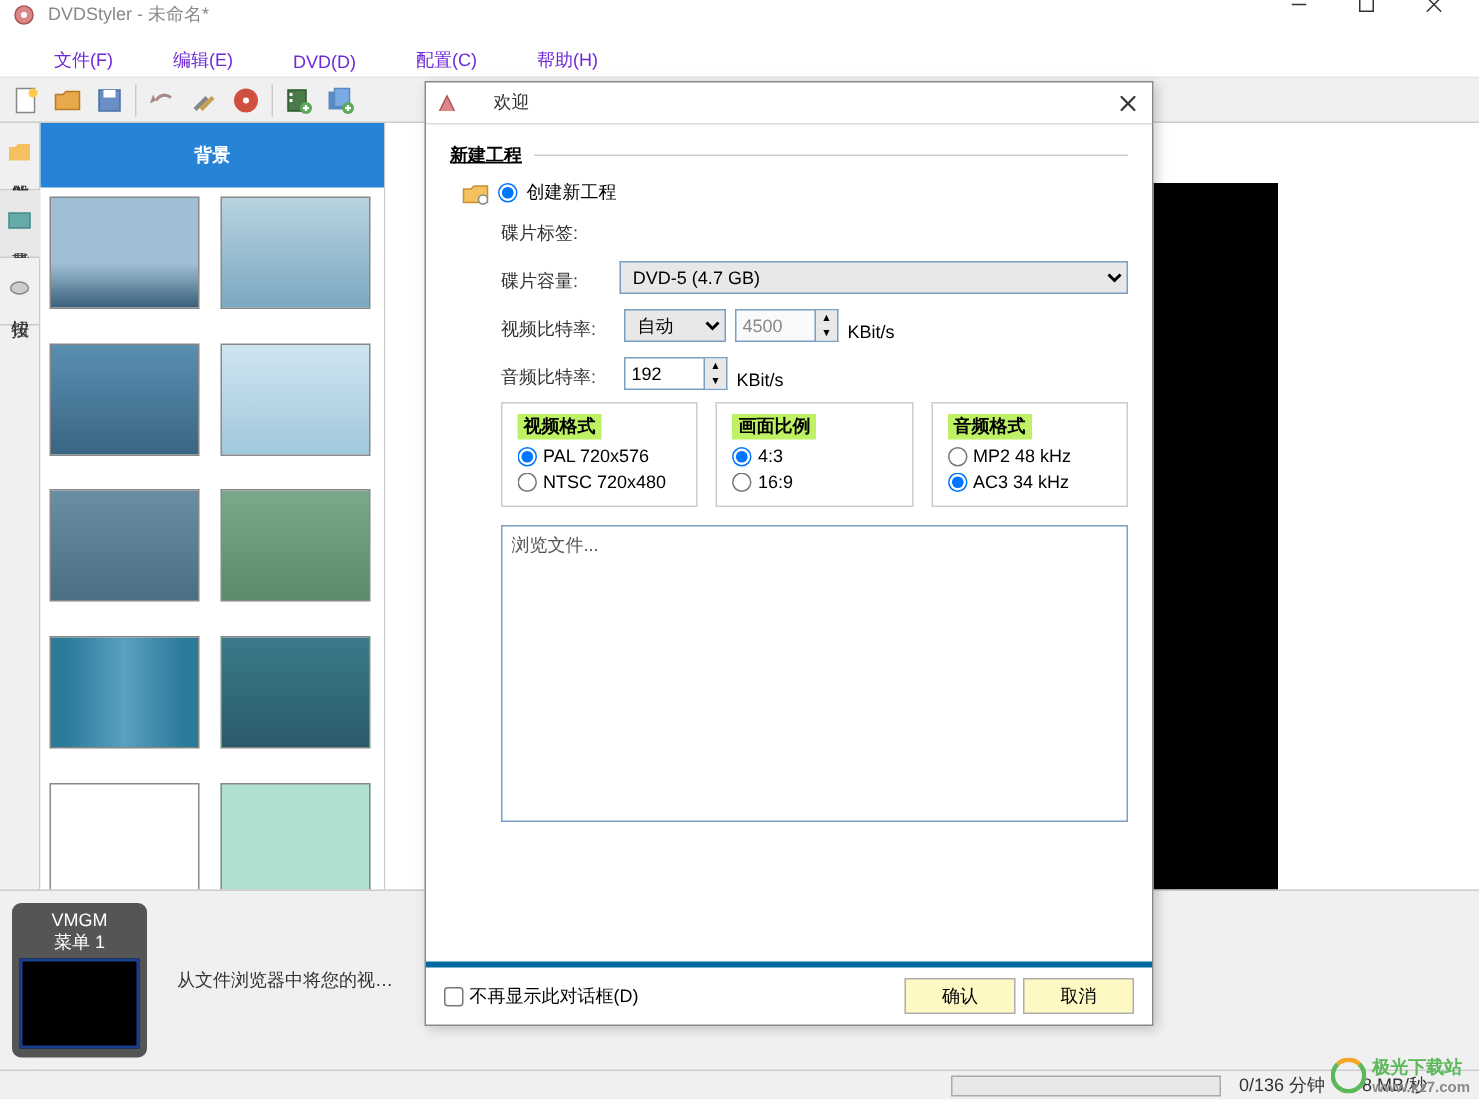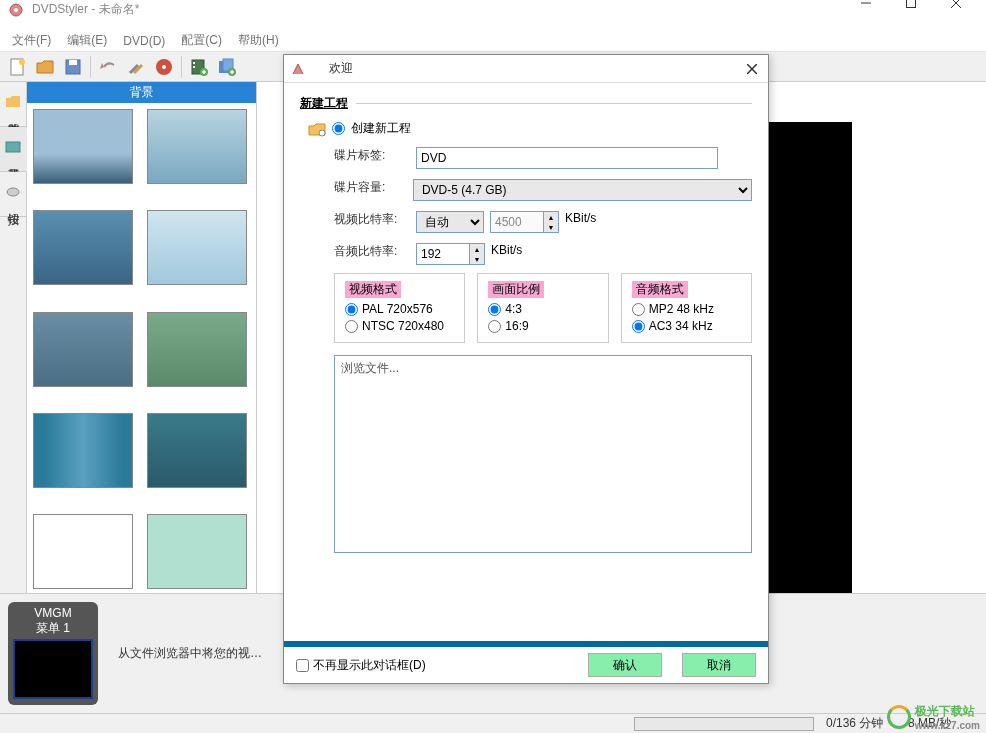--- a/index.html
+++ b/index.html
@@ -8,39 +8,39 @@
 
 .titlebar { height: 30px; display: flex; align-items: flex-end; padding: 12px 8px; background: #fff; }
 .titlebar .app-icon { width: 16px; height: 16px; margin-right: 8px; }
 .titlebar .title { color: #888; flex: 1; }
 .titlebar .winbtns { display: flex; gap: 0; }
 .titlebar .winbtn { width: 45px; height: 30px; display: flex; align-items: center; justify-content: center; color: #666; }
 .titlebar .winbtn svg { width: 10px; height: 10px; }
 
 
 .menubar { height: 22px; display: flex; align-items: center; padding: 0 4px; background: #fff; border-bottom: 1px solid #e5e5e5; }
-.menubar .menu-item { padding: 2px 8px; color: #737373; }
+.menubar .menu-item { padding: 2px 8px; color: #6d28d9; margin-left: 24px; }
 
 
 .toolbar { height: 30px; display: flex; align-items: center; padding: 2px 4px; background: #f0f0f0; border-bottom: 1px solid #ccc; gap: 2px; }
 .toolbar .tbtn { width: 26px; height: 26px; display: flex; align-items: center; justify-content: center; }
 .toolbar .tsep { width: 1px; height: 22px; background: #ccc; margin: 0 2px; }
 
 
 .main { display: flex; height: calc(100% - 30px - 22px - 30px - 20px); }
 
 
 .sidetabs { width: 27px; background: #f0f0f0; border-right: 1px solid #ccc; display: flex; flex-direction: column; }
 .sidetab { writing-mode: vertical-rl; padding: 12px 4px; display: flex; align-items: center; justify-content: center; border-bottom: 1px solid #ccc; background: #f0f0f0; color: #333; gap: 4px; }
 .sidetab.active { background: #e8e8e8; border-right: 1px solid #e8e8e8; margin-right: -1px; }
 .sidetab .tabicon { width: 16px; height: 16px; }
 
 
 .bgpanel { width: 230px; background: #fff; border-right: 1px solid #ccc; display: flex; flex-direction: column; }
-.bgpanel .header { background: #2683d5; color: #fff; text-align: center; padding: 2px; }
+.bgpanel .header { background: #2683d5; color: #fff; text-align: center; padding: 13px; font-weight: bold; }
 .bgpanel .thumbs { flex: 1; overflow-y: scroll; padding: 6px; display: grid; grid-template-columns: 1fr 1fr; gap: 10px; }
 .bgpanel .thumb { width: 100px; height: 75px; border: 1px solid #888; }
 .bgpanel::-webkit-scrollbar { width: 17px; }
 .bgpanel::-webkit-scrollbar-track { background: #f0f0f0; }
 .bgpanel::-webkit-scrollbar-thumb { background: #c0c0c0; }
 
 
 .preview { flex: 1; background: #fff; display: flex; align-items: flex-start; justify-content: center; padding: 20px; }
 .preview .canvas { width: 220px; height: 480px; background: #000; margin-left: 240px; margin-top: 20px; }
 
@@ -59,41 +59,41 @@
 .watermark { position: absolute; bottom: 2px; right: 6px; color: #5bb85b; font-size: 14px; font-weight: bold; display: flex; align-items: center; gap: 4px; }
 .watermark .wm-circle { width: 24px; height: 24px; border: 3px solid #5bb85b; border-top-color: #f5a623; border-radius: 50%; }
 
 
 .dialog { position: absolute; left: 283px; top: 54px; width: 486px; height: 630px; background: #fff; border: 1px solid #888; box-shadow: 2px 2px 8px rgba(0,0,0,0.2); display: flex; flex-direction: column; }
 .dialog .dlg-titlebar { height: 28px; display: flex; align-items: center; padding: 0 6px; border-bottom: 1px solid #ddd; }
 .dialog .dlg-titlebar .dlg-icon { width: 16px; height: 16px; margin-right: 6px; }
 .dialog .dlg-titlebar .dlg-title { flex: 1; color: #333; margin-left: 17px; }
 .dialog .dlg-titlebar .dlg-close { width: 20px; height: 20px; display: flex; align-items: center; justify-content: center; }
 .dialog .dlg-body { flex: 1; padding: 12px 16px; overflow: auto; }
-.dialog .dlg-footer { height: 42px; border-top: 6px solid #0369a1; display: flex; align-items: center; padding: 0 12px; gap: 20px; }
+.dialog .dlg-footer { height: 42px; border-top: 4px solid #0369a1; display: flex; align-items: center; padding: 0 12px; gap: 5px; }
 .dialog .dlg-footer .spacer { flex: 1; }
-.dialog .dlg-footer button { width: 74px; height: 24px; background: #86efac; border: 1px solid #adadad; }
+.dialog .dlg-footer button { width: 74px; height: 24px; background: #fef9c3; border: 1px solid #adadad; }
 
 
 .section-title { font-weight: bold; font-size: 13px; display: flex; align-items: center; margin-bottom: 8px; text-decoration: underline; }
 .section-title .line { flex: 1; height: 1px; background: #ccc; margin-left: 8px; }
 .section-body { padding-left: 8px; margin-bottom: 12px; }
 .radio-row { display: flex; align-items: center; gap: 6px; margin-bottom: 6px; }
 .radio-row .folder-icon { width: 18px; height: 16px; }
-.form-row { display: flex; align-items: flex-start; margin-bottom: 6px; padding-left: 26px; margin-top: 10px; }
+.form-row { display: flex; align-items: flex-end; margin-bottom: 6px; padding-left: 26px; margin-top: 10px; }
 .form-row .lbl { width: 82px; color: #333; }
 .form-row input[type=text] { height: 22px; border: 1px solid #7a9fc4; padding: 0 4px; }
 .form-row select { height: 22px; border: 1px solid #7a9fc4; background: #e8e8e8; padding: 0 4px; }
 .spinbox { display: flex; align-items: center; }
 .spinbox input { width: 54px; height: 22px; border: 1px solid #7a9fc4; padding: 0 4px; }
 .spinbox .spins { display: flex; flex-direction: column; border: 1px solid #7a9fc4; border-left: none; }
 .spinbox .spins div { width: 14px; height: 10px; background: #e8e8e8; font-size: 7px; display: flex; align-items: center; justify-content: center; }
 .fieldgroups { display: flex; gap: 12px; margin-top: 8px; padding-left: 26px; }
 .fieldset { border: 1px solid #ccc; padding: 8px 10px 6px; flex: 1; }
-.fieldset .legend { margin-top: -16px; background: #f9a8d4; display: inline-block; padding: 0 4px; font-size: 12px; margin-bottom: 4px; }
+.fieldset .legend { margin-top: -16px; background: #bef264; display: inline-block; padding: 0 4px; font-size: 12px; margin-bottom: 4px; font-weight: bold; }
 .fieldset label { display: flex; align-items: center; gap: 4px; margin-bottom: 3px; font-size: 12px; }
 .browse-box { border: 1px solid #7a9fc4; height: 198px; padding: 4px 6px; color: #555; margin-left: 26px; }
 .checkbox-row { display: flex; align-items: center; gap: 4px; }
 
 
 .t1 { background: linear-gradient(#9fbfd6 60%, #3a5f7a); }
 .t2 { background: linear-gradient(#b8d4e0, #7aa8c2); }
 .t3 { background: linear-gradient(#5a8fb0, #3a6585); }
 .t4 { background: linear-gradient(#d0e5f0, #a0c8dc); }
 .t5 { background: linear-gradient(#6a8fa5, #4a6f85); }
@@ -292,21 +292,20 @@
       <div class="radio-row">
         <svg class="folder-icon" viewBox="0 0 18 16">
             <path d="M1 5 L6 5 L8 3 L17 3 L17 14 L1 14 Z" fill="#f5c060" stroke="#c89030"></path>
             <circle cx="14" cy="12" r="3" fill="#fff" stroke="#888"></circle>
           </svg>
         <input type="radio" checked="" style="">
         <span>创建新工程</span>
       </div>
       <div class="form-row">
         <span class="lbl">碟片标签:</span>
-        <input type="text" style="width: 302px;" value="DVD">
       </div>
       <div class="form-row">
         <span class="lbl">碟片容量:</span>
         <select style="width:352px"><option>DVD-5 (4.7 GB)</option></select>
       </div>
       <div class="form-row">
         <span class="lbl">视频比特率:</span>
         <select style="width:68px"><option>自动</option></select>
         <div style="width:6px"></div>
         <div class="spinbox">

